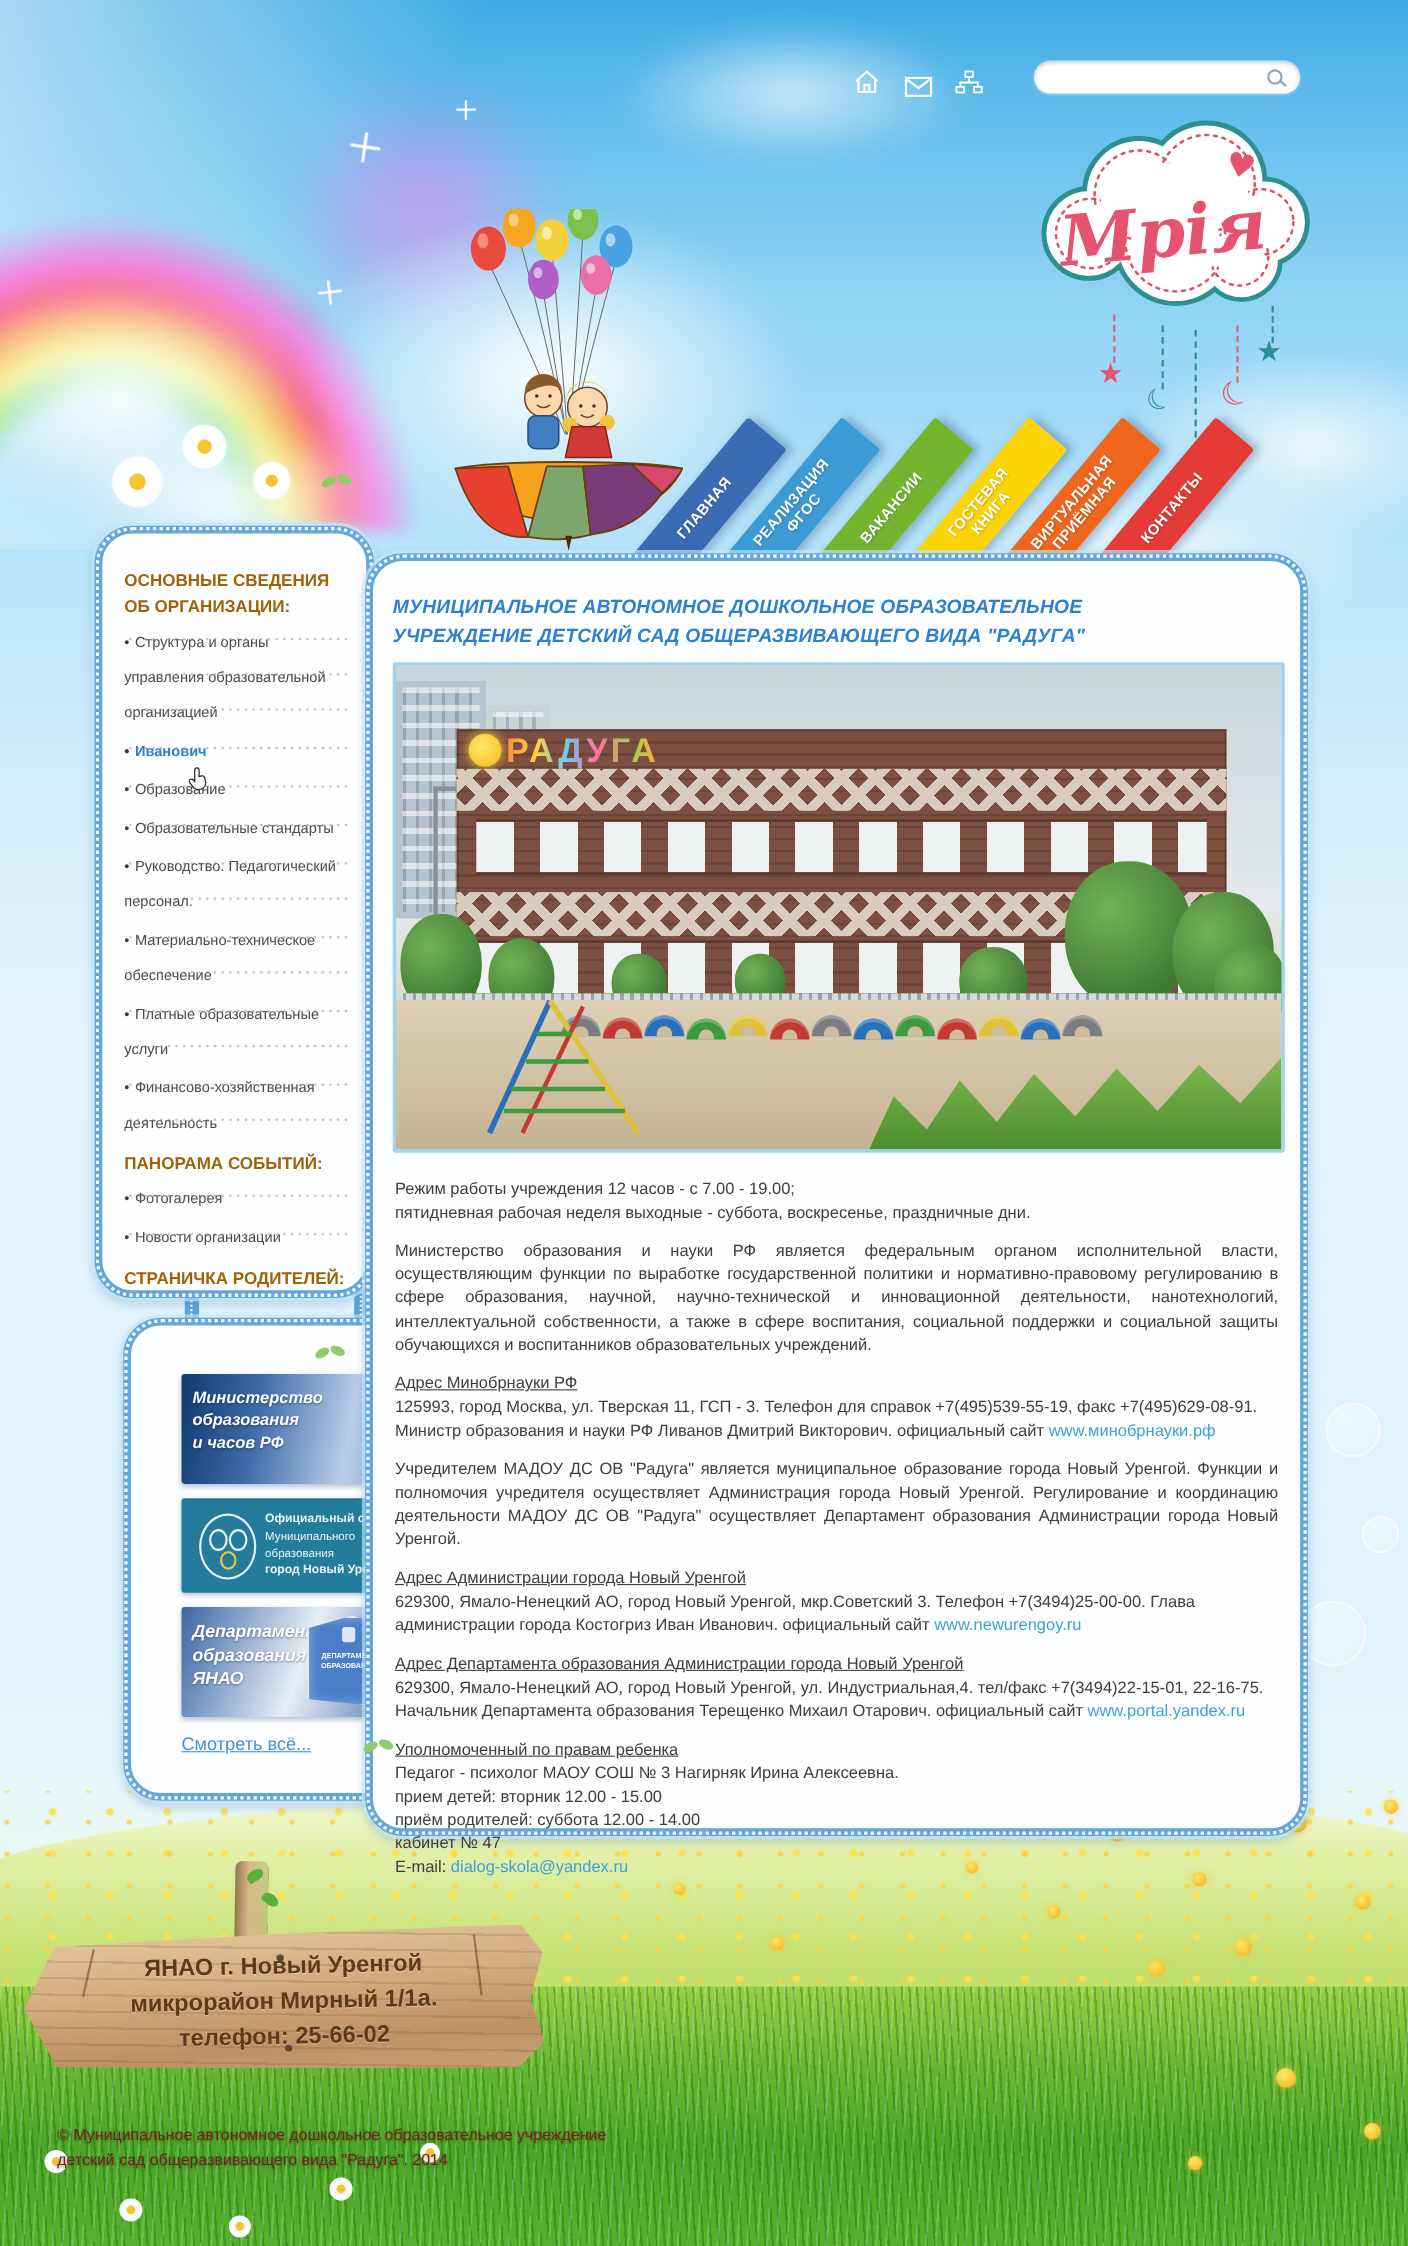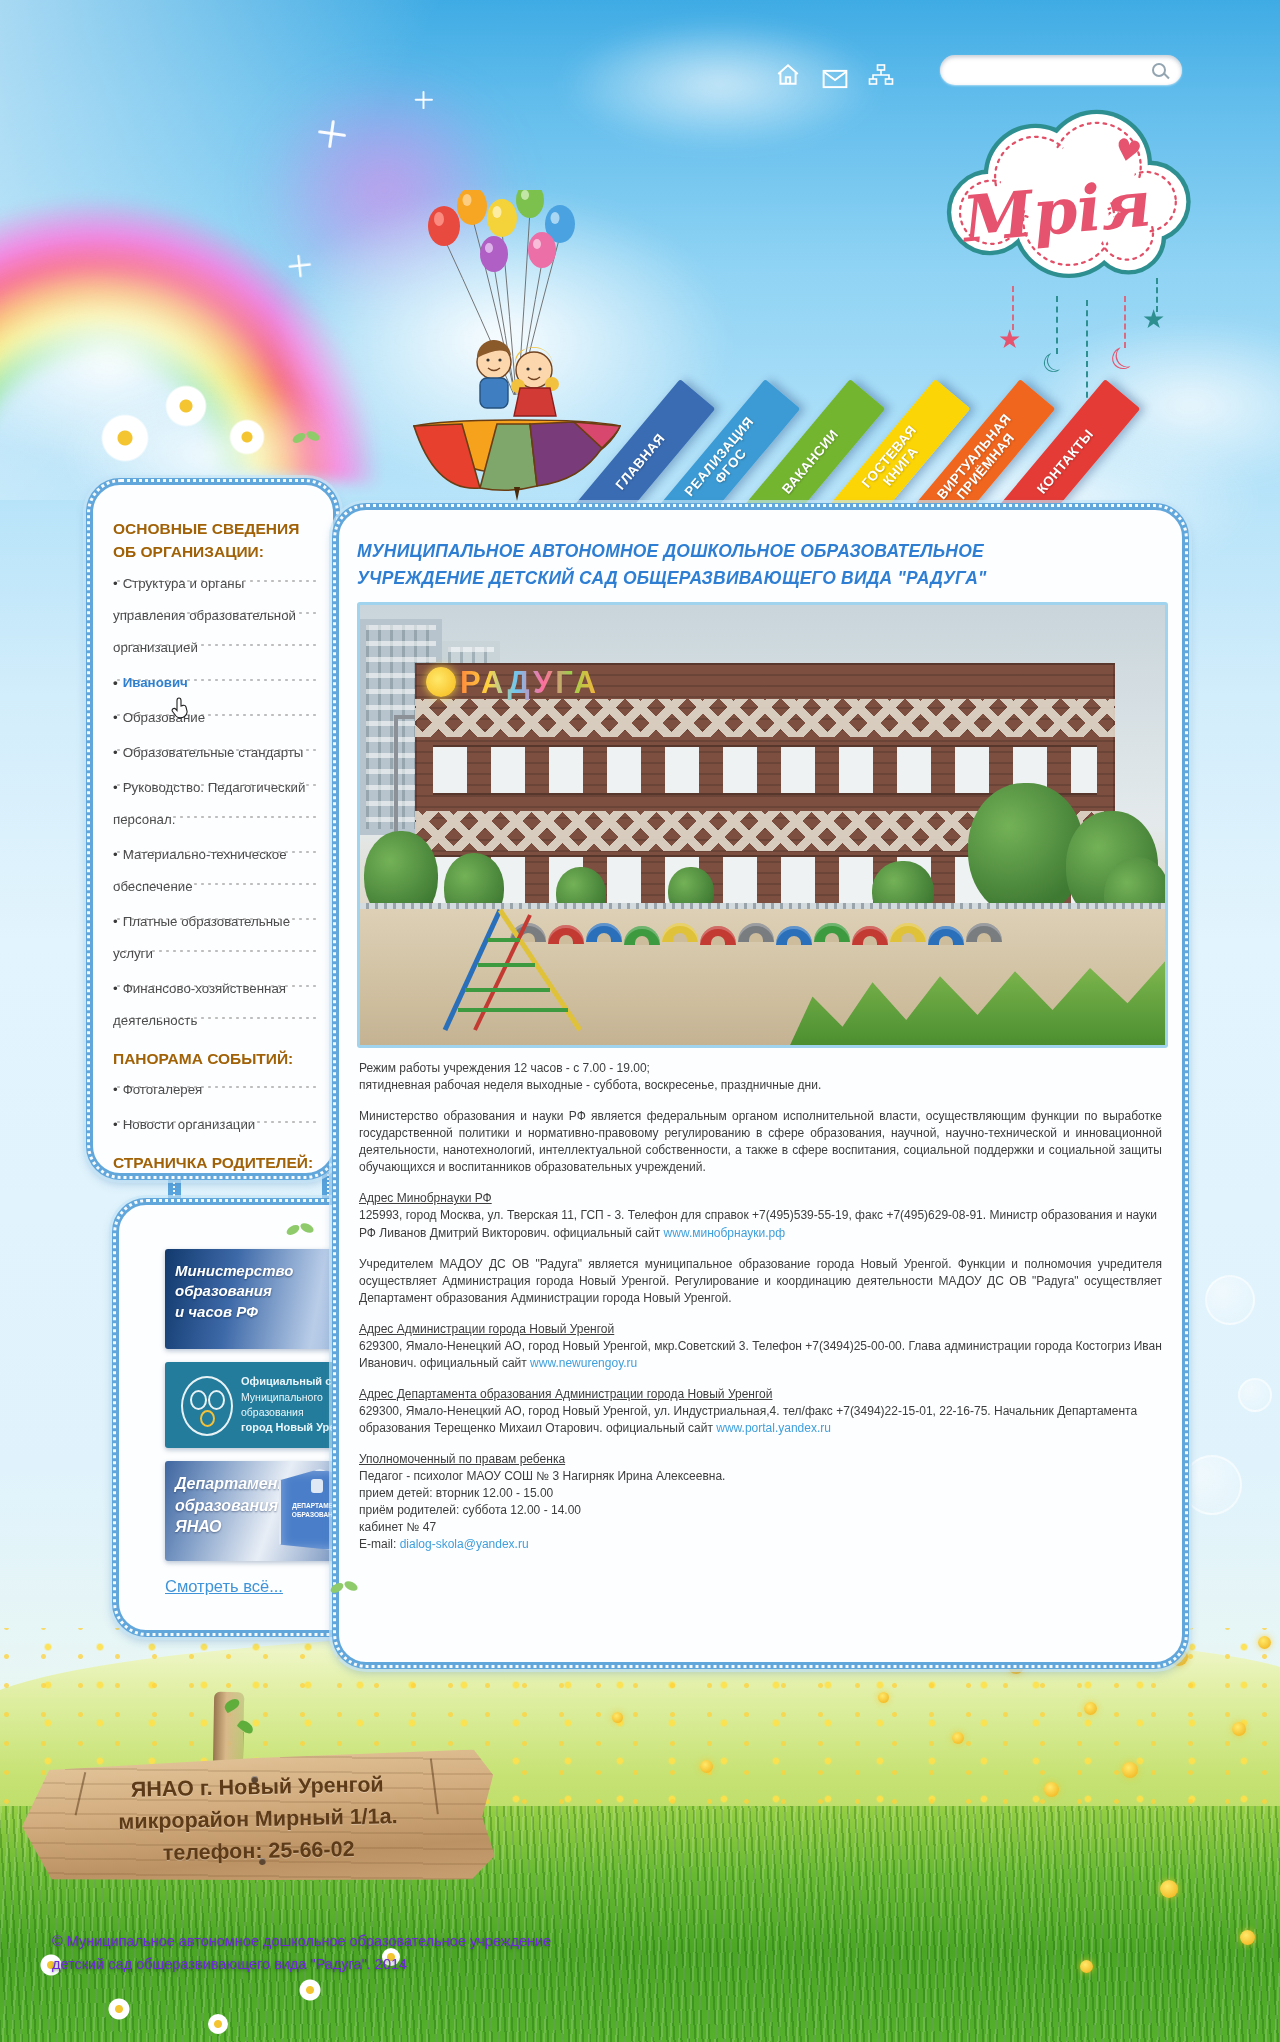--- a/index.html
+++ b/index.html
@@ -59,21 +59,21 @@
     background-image:radial-gradient(circle,#bdbdbd 1.05px,rgba(0,0,0,0) 1.45px);background-size:7px 32px;background-position:2px 29px;}
   .side-list li .blt{color:#3a3a3a;margin-right:5px;}
   .side-list li.active{color:#2f80d0;font-weight:bold;}
   .cursor-ico{position:absolute;left:58px;top:30px;z-index:5;}
 
   
   .main-panel{left:332px;top:503px;width:843px;height:1152px;}
   .main-inner{position:absolute;inset:0;padding:26px 18px 0 18px;}
   .page-title{color:#2e7fd4;font-style:italic;font-weight:bold;font-size:17.5px;line-height:1.55;max-width:660px;margin:2px 0 10px;letter-spacing:.2px;}
   .photo{position:relative;width:805px;height:440px;border:3px solid #9fd3ee;border-radius:3px;overflow:hidden;background:#d7dfe3;}
-  .content{margin:12px 2px 0 2px;font-size:12px;color:#3d3d3d;line-height:1.42;}
+  .content{margin:22px 2px 0 2px;font-size:15px;color:#3d3d3d;line-height:1.42;}
   .content p{margin:0 0 14px;}
   .content .just{text-align:justify;}
   .addr-title{text-decoration:underline;}
   a.lnk{color:#3f9fdc;text-decoration:none;cursor:pointer;}
 
   
   .ph-sky{position:absolute;left:0;top:0;width:100%;height:310px;background:linear-gradient(#c9d5db,#e4eaec 70%,#ded7c6);}
   .tower{position:absolute;background:#b7c4cd;}
   .tower.t2{background:#c9d4d9;}
   .tower .win{position:absolute;inset:6px;background:
@@ -157,21 +157,21 @@
     background:linear-gradient(176deg,#e4c89d 0%,#d3ad7f 40%,#bb9263 75%,#c79f70 100%);
     clip-path:polygon(0 52%,6% 9%,50% 3%,96% 0%,100% 20%,97.5% 52%,100% 82%,95% 100%,50% 97%,6% 93%);
     box-shadow:0 8px 16px rgba(60,40,10,.35);}
   .plank .grain{position:absolute;inset:0;background:repeating-linear-gradient(2deg,rgba(92,58,24,.14) 0 2px,rgba(0,0,0,0) 2px 15px);}
   .plank .crack{position:absolute;width:2px;background:rgba(70,40,10,.45);}
   .plank .nail{position:absolute;width:7px;height:7px;border-radius:50%;background:#5c4631;box-shadow:inset 0 1px 1px rgba(255,255,255,.5);}
   .sign-text{position:absolute;inset:0;display:flex;flex-direction:column;align-items:center;justify-content:center;
     font-weight:bold;font-size:21.5px;color:#5d3a18;line-height:1.5;text-shadow:0 1px 0 rgba(255,255,255,.3);}
 
   
-  .footer{position:absolute;left:52px;top:1930px;z-index:8;color:#6d28d9;font-size:14.5px;line-height:1.6;
+  .footer{position:absolute;left:52px;top:1930px;z-index:8;color:#7f1d1d;font-size:14.5px;line-height:1.6;
     text-shadow:0 1px 3px rgba(30,80,15,.65);}
 
   
   .butterfly{position:absolute;left:886px;top:420px;width:48px;height:44px;z-index:1;}
 </style>
 </head>
 <body>
 
 <div id="page">
 

